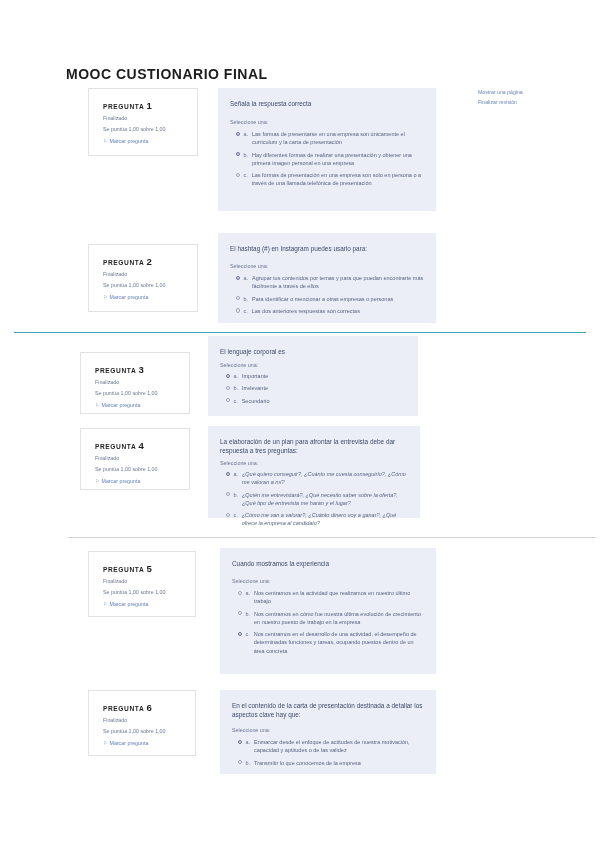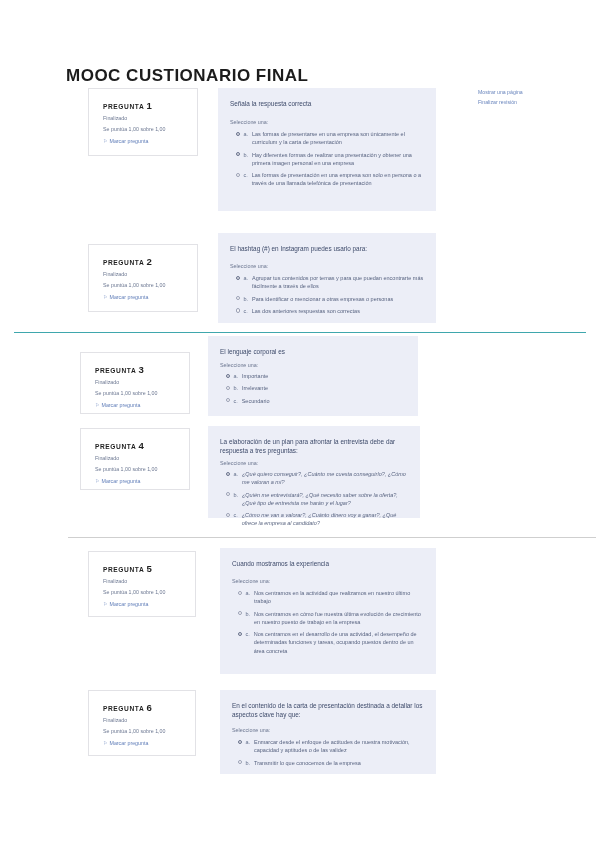--- a/index.html
+++ b/index.html
@@ -21,21 +21,21 @@
     width: 600px;
     height: 848px;
     background: #ffffff;
   }
 
   
   .doc-title {
     position: absolute;
     left: 66px;
     top: 66px;
-    font-size: 17px;
+    font-size: 14px;
     font-weight: bold;
     letter-spacing: 0.5px;
     color: #1c1c1c;
     white-space: nowrap;
   }
 
   
   .toplinks {
     position: absolute;
     left: 478px;

